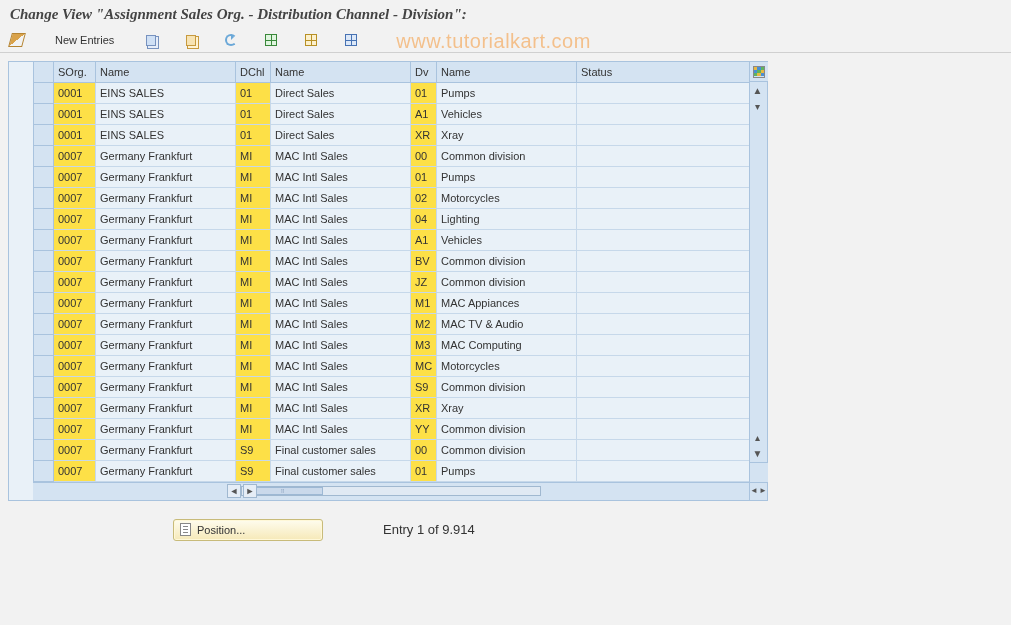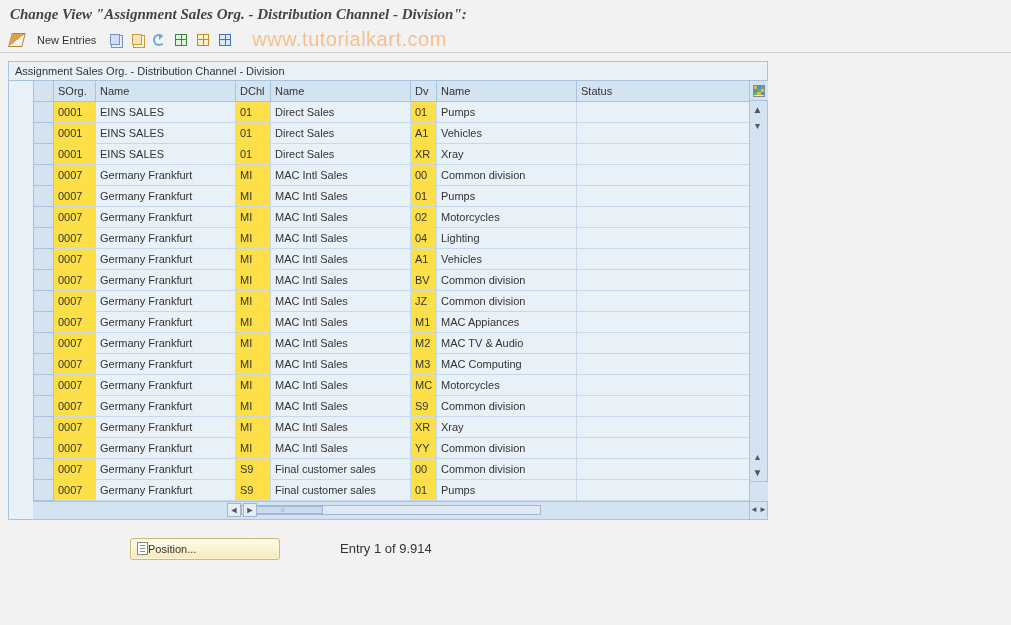--- a/index.html
+++ b/index.html
@@ -18,22 +18,21 @@
     }
     .title-text {
       font-family: "Times New Roman", serif;
       font-style: italic;
       font-weight: bold;
       font-size: 15px;
       color: #444;
     }
     .toolbar {
       display: flex;
-      align-items: center;
-      gap: 2px;
+      gap: 20px;
       padding: 3px 6px;
       background: #f2f2f2;
       border-bottom: 1px solid #d0d0d0;
       height: 26px;
     }
     .toolbar-btn {
       height: 20px;
       min-width: 20px;
       border: 1px solid transparent;
       display: inline-flex;
@@ -158,25 +157,27 @@
       gap: 60px;
       padding: 10px 0 0 130px;
     }
     .position-btn {
       background: linear-gradient(#fefcee,#f6e9b8);
       border:1px solid #c8bb7a;
       border-radius:3px;
       padding: 2px 20px 2px 6px;
       display:inline-flex;
       align-items:center;
+      gap:6px;
       height:22px;
       font-size:11px;
       color:#333;
       box-shadow: inset 0 0 0 1px #fff8d8;
       width:150px;
+      margin-left:43px;
     }
     .entry-text { font-size:13px; color:#333;}
     
     .ico { width:14px; height:14px; display:inline-block; }
     .ico-pencil { background: linear-gradient(135deg,#d9a24a 50%, transparent 50%); border:1px solid #b58432; transform:skewX(-15deg);}
     .ico-copy { border:1px solid #7792bf; background:#cfe0f5; box-shadow:2px 2px 0 #e7eef9, 2px 2px 0 1px #7792bf; width:10px;height:11px;}
     .ico-copy2 { border:1px solid #c79a3e; background:#f7e3b3; box-shadow:2px 2px 0 #fff3d5, 2px 2px 0 1px #c79a3e; width:10px;height:11px;}
     .ico-undo { width:12px;height:12px;border:2px solid #6ba8d8;border-right-color:transparent;border-radius:50%; position:relative;}
     .ico-undo::after { content:""; position:absolute; right:-2px; top:-2px; border:3px solid transparent;border-left-color:#6ba8d8;}
     .ico-grid { width:12px;height:12px;border:1px solid #3a883a;background:
@@ -227,21 +228,20 @@
   <div class="toolbar-btn">
     <span class="ico ico-grid-y"></span>
   </div>
   <div class="toolbar-btn">
     <span class="ico ico-grid-b"></span>
   </div>
   <span class="watermark">www.tutorialkart.com</span>
 </div>
 
 <div class="table-container">
-  <div class="table-title">Assignment Sales Org. - Distribution Channel - Division</div>
   <div class="grid">
     <div class="grid-body">
       <table>
         <colgroup>
           <col style="width:20px">
           <col style="width:42px">
           <col style="width:140px">
           <col style="width:35px">
           <col style="width:140px">
           <col style="width:26px">

